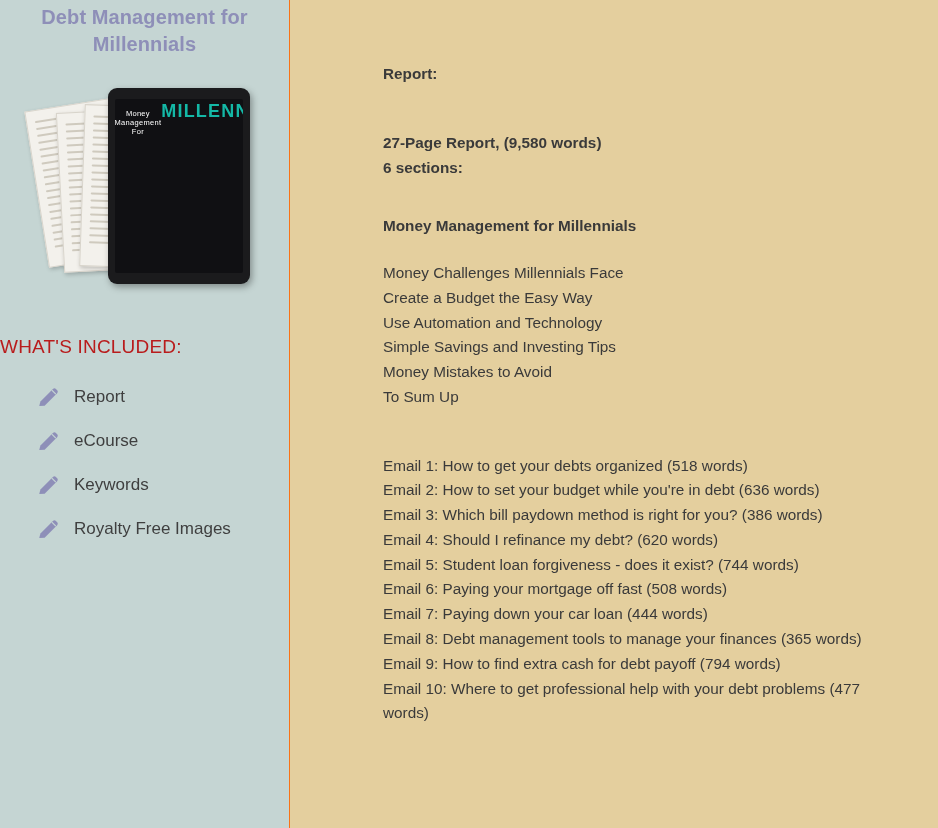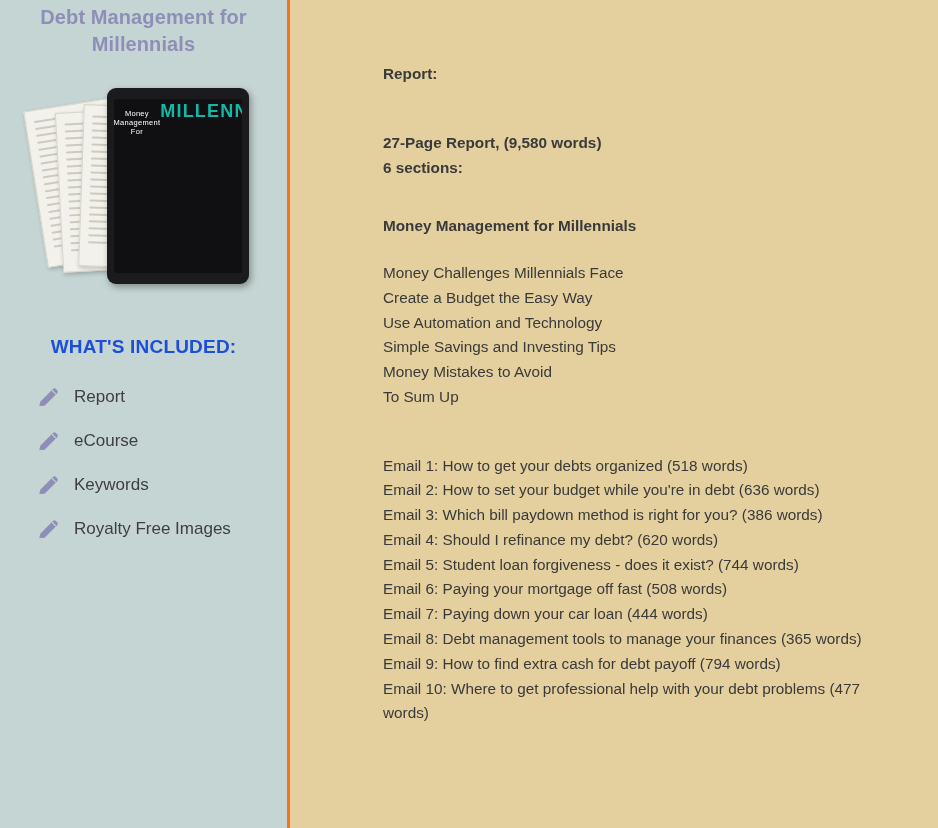--- a/index.html
+++ b/index.html
@@ -17,21 +17,21 @@
     display: flex;
     background: #ffffff;
     position: relative;
   }
 
   
   #sidebar {
     width: 290px;
     height: 828px;
     background: #c5d5d3;
-    border-right: 3px solid #f97316;
+    border-right: 1px solid #f97316;
     position: relative;
     flex: 0 0 290px;
   }
   #sidebar-title {
     color: #8e8fb8;
     font-size: 20px;
     font-weight: bold;
     text-align: center;
     line-height: 1.35;
     padding: 4px 28px 0 28px;
@@ -132,24 +132,24 @@
     position: absolute;
     left: 28%; top: 52%;
     width: 44%; height: 26%;
     background: #b9c59a;
     opacity: 0.75;
     border-radius: 3px;
     transform: rotate(-6deg);
   }
 
   #included-heading {
-    color: #1d4ed8;
+    color: #b91c1c;
     font-size: 19px;
-    font-weight: bold;
-    text-align: center;
+    font-weight: normal;
+    text-align: left;
     margin: 42px 0 0 0;
     letter-spacing: 0.2px;
   }
   #included-list {
     list-style: none;
     margin: 26px 0 0 0;
     padding: 0 0 0 36px;
   }
   #included-list li {
     display: flex;

